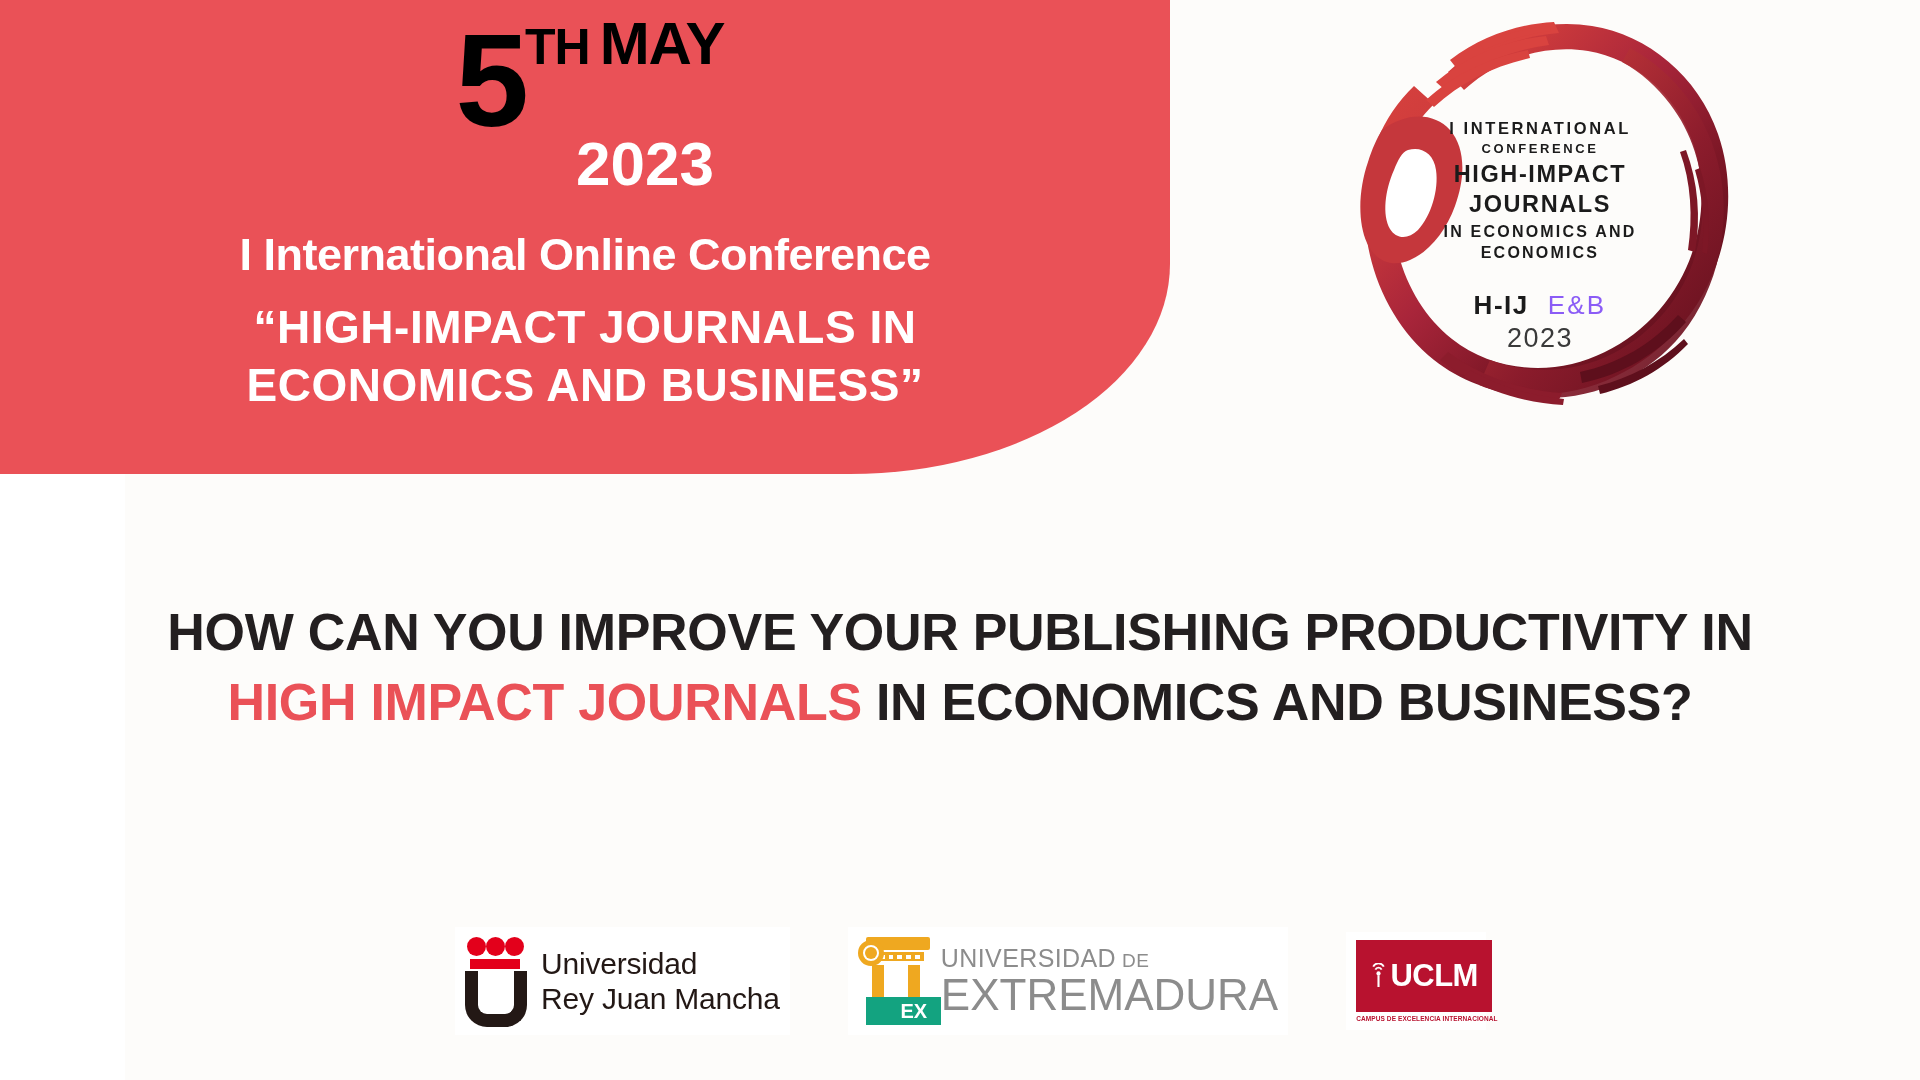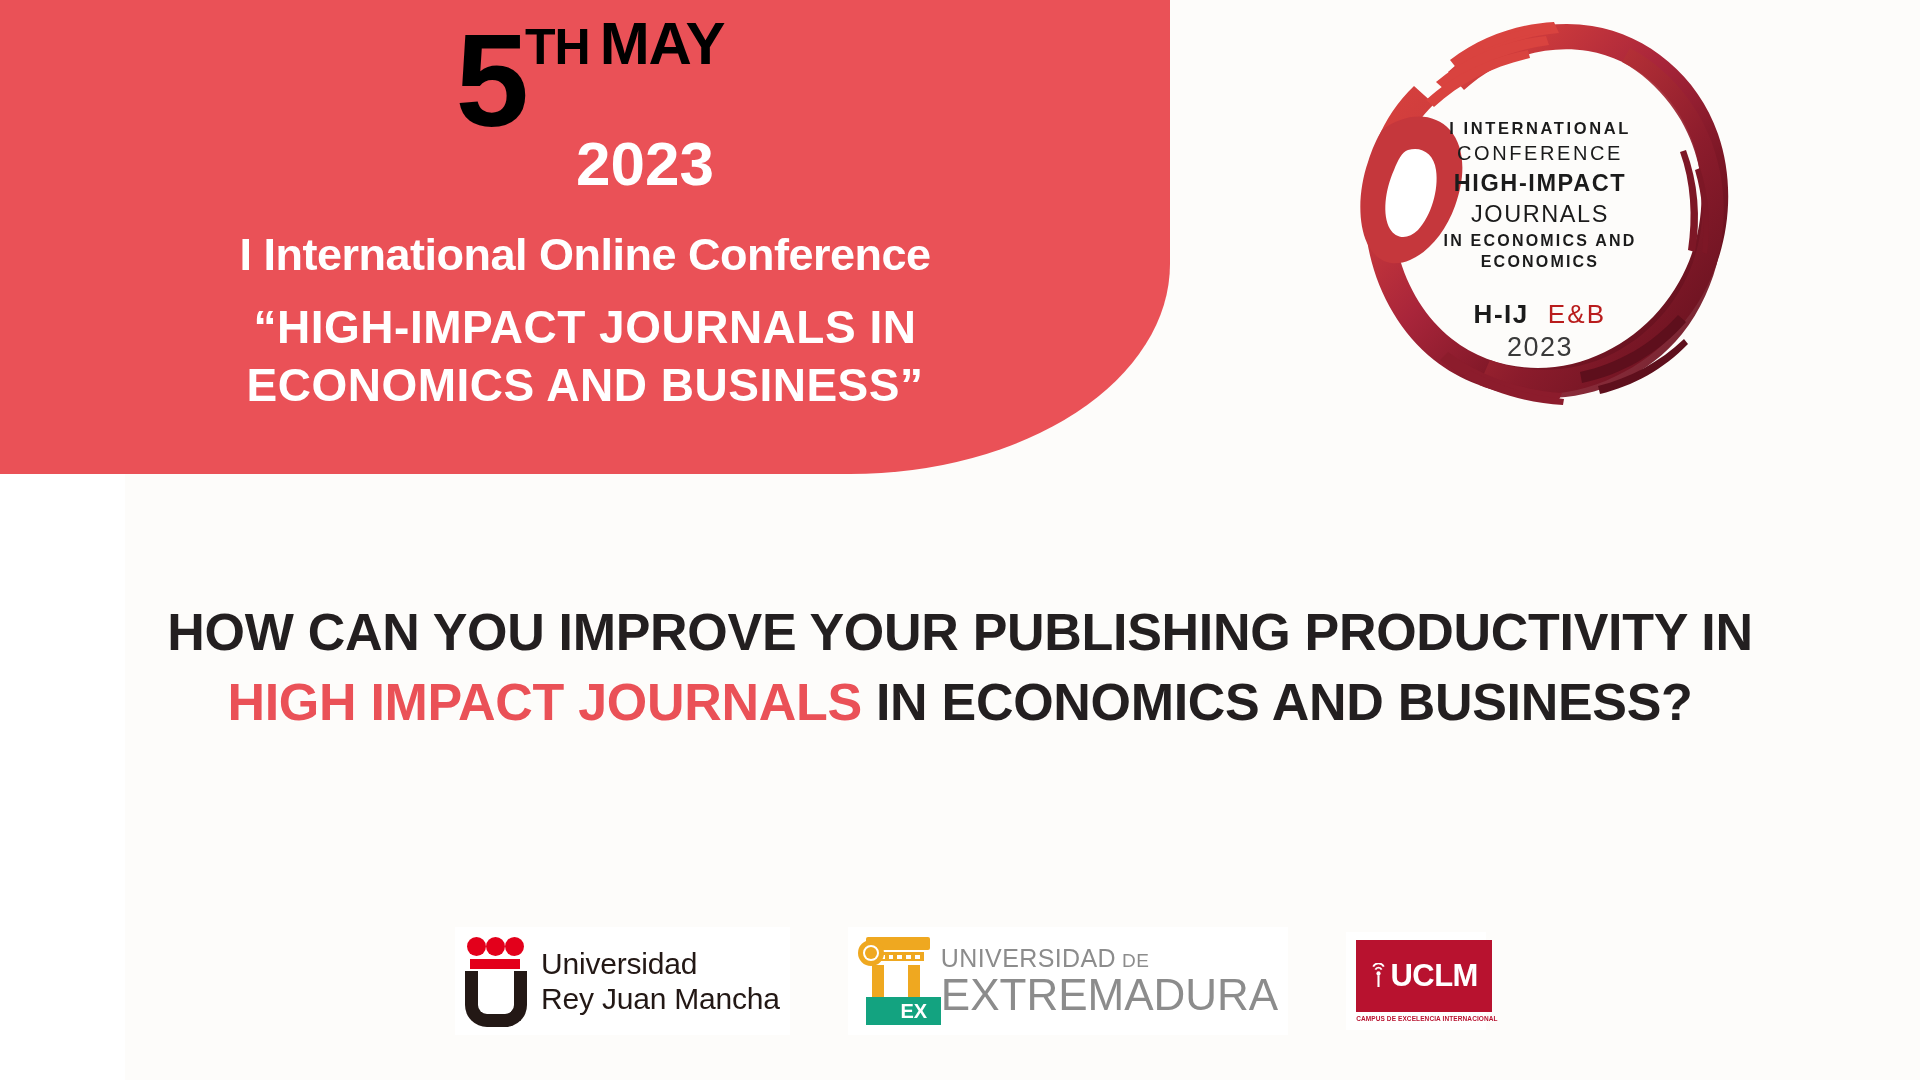--- a/index.html
+++ b/index.html
@@ -102,28 +102,28 @@
     flex-direction:column;
     align-items:center;
     justify-content:flex-start;
     padding-top:118px;
     box-sizing:border-box;
     color:#1b1b1b;
     text-align:center;
   }
   .logo-line{display:block;white-space:nowrap;}
   #logo-l1{font-size:16.5px;font-weight:bold;letter-spacing:2.6px;line-height:1.32;}
-  #logo-l2{font-size:20px;font-weight:normal;letter-spacing:2.6px;line-height:1.32;}
+  #logo-l2{font-size:13px;font-weight:bold;letter-spacing:2.6px;line-height:1.32;}
   #logo-l3{font-size:23.5px;font-weight:bold;letter-spacing:1.6px;line-height:1.3;margin-top:2px;}
-  #logo-l4{font-size:23.5px;font-weight:normal;letter-spacing:1.6px;line-height:1.3;}
+  #logo-l4{font-size:23.5px;font-weight:bold;letter-spacing:1.6px;line-height:1.3;}
   #logo-l5{font-size:16px;font-weight:bold;letter-spacing:2.2px;line-height:1.3;margin-top:2px;}
   #logo-l6{font-size:16px;font-weight:bold;letter-spacing:2.2px;line-height:1.3;}
   #logo-acronym-row{margin-top:26px;white-space:nowrap;}
   #logo-acronym{font-size:26px;font-weight:bold;letter-spacing:1.5px;}
-  #logo-acronym-suffix{font-size:26px;font-weight:normal;letter-spacing:2.2px;margin-left:19px;color:#b91c1c;}
+  #logo-acronym-suffix{font-size:26px;font-weight:normal;letter-spacing:2.2px;margin-left:19px;color:#8b5cf6;}
   #logo-year{font-size:27px;font-weight:normal;letter-spacing:1.5px;margin-top:2px;color:#3a3a3a;}
 
   
   #main-headline{
     position:absolute;
     left:160px; top:598px;
     width:1600px;
     text-align:center;
     color:#231f20;
     font-size:52px;

